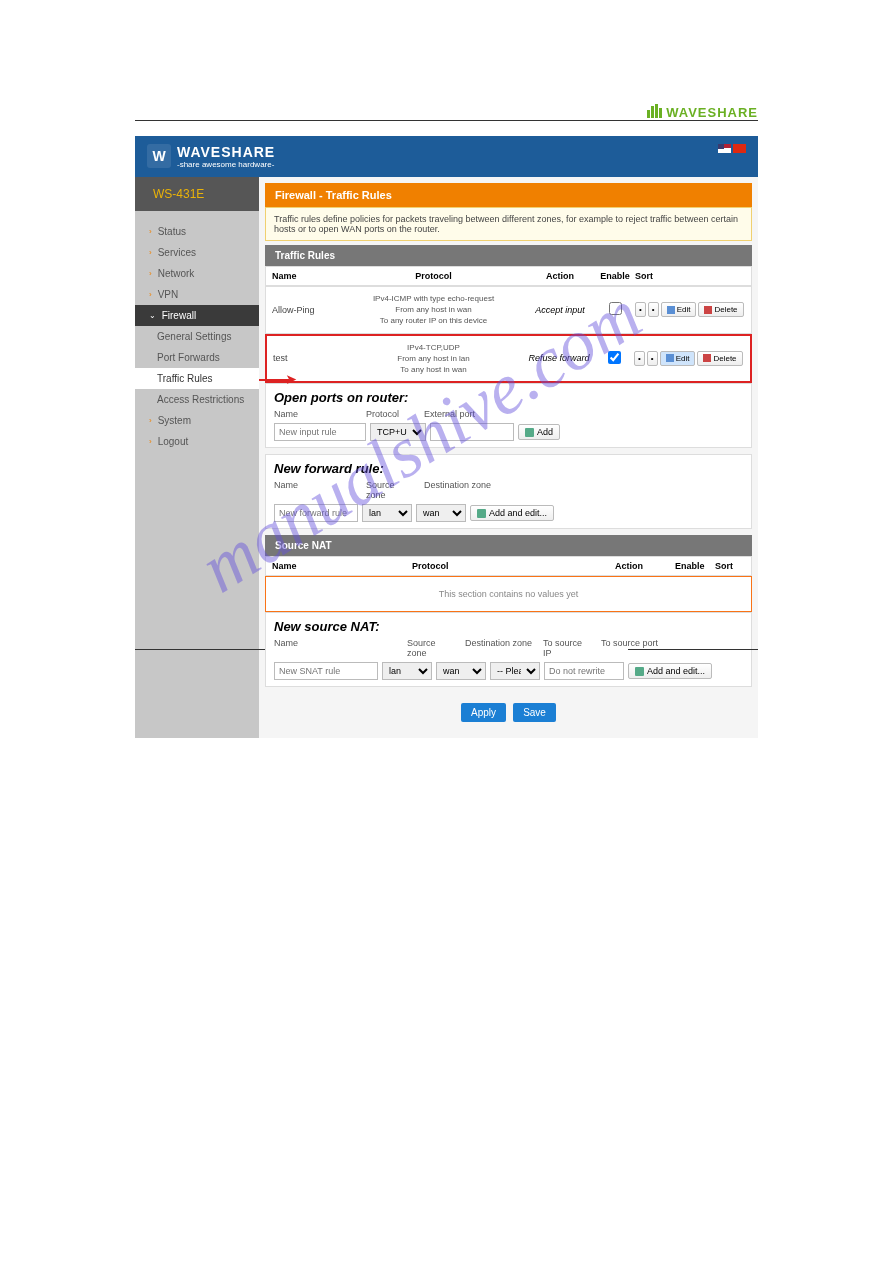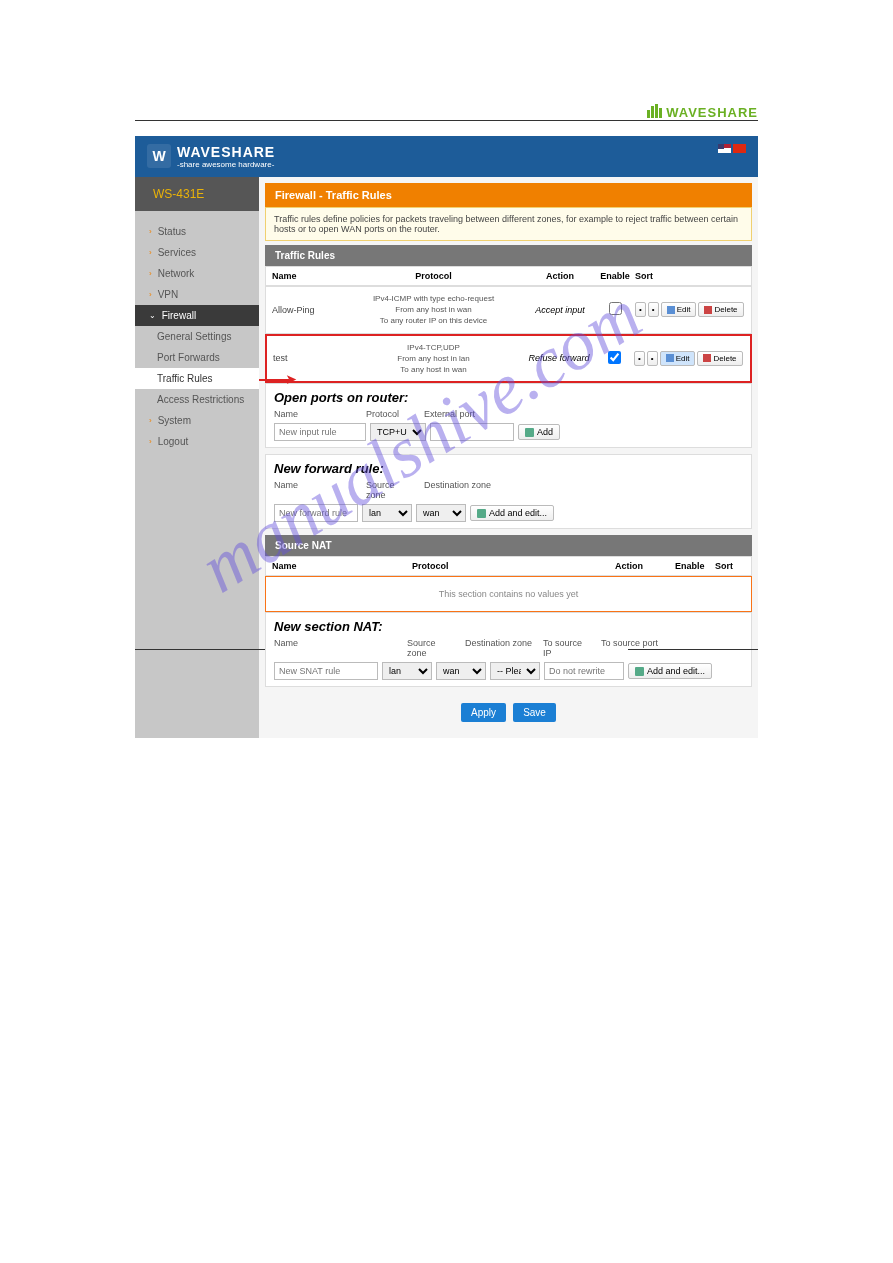--- a/index.html
+++ b/index.html
@@ -237,21 +237,21 @@
       <div class="nat-hd">
         <div class="nc1">Name</div>
         <div class="nc2">Protocol</div>
         <div class="nc3">Action</div>
         <div class="nc4">Enable</div>
         <div class="nc5">Sort</div>
       </div>
       <div class="empty-msg">This section contains no values yet</div>
 
       <div class="form-section">
-        <div class="form-label-row">New section NAT:</div>
+        <div class="form-label-row">New source NAT:</div>
         <div class="form-cols">
           <div style="width:125px">Name</div>
           <div style="width:50px">Source zone</div>
           <div style="width:70px">Destination zone</div>
           <div style="width:50px">To source IP</div>
           <div>To source port</div>
         </div>
         <div class="form-inputs">
           <input class="txt-input" style="width: 104px;" placeholder="New SNAT rule">
           <select class="sel" style="width:50px"><option>lan</option></select>

